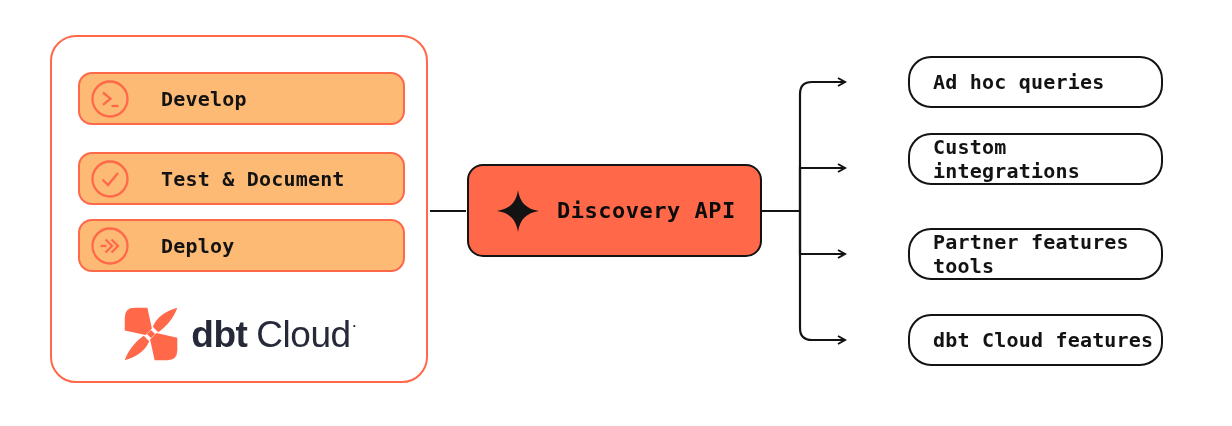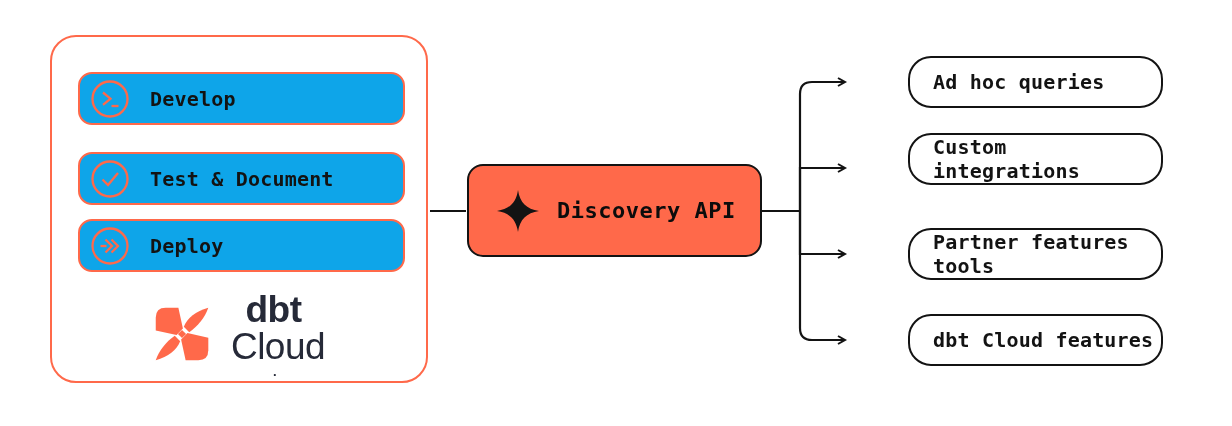--- a/index.html
+++ b/index.html
@@ -14,41 +14,41 @@
 
   
   .dbt-group {
     position:absolute; left:50px; top:35px; width:378px; height:348px;
     border:2px solid var(--brand-orange,#FF694A); border-radius:26px;
     background:#fff; box-sizing:border-box;
   }
   .stage {
     position:absolute; left:26px; width:327px; height:53px;
     border:2px solid var(--brand-orange,#FF694A); border-radius:14px;
-    background:#0ea5e9; box-sizing:border-box;
-    display:flex; align-items:center; padding-left:11px; gap:21px;
+    background:#fdba74; box-sizing:border-box;
+    display:flex; align-items:center; padding-left:11px; gap:32px;
   }
   .stage-1 { top:35px; } .stage-2 { top:115px; } .stage-3 { top:182px; }
   .stage-icon svg { display:block; }
   .stage-icon circle, .stage-icon path {
     stroke:var(--brand-orange,#FF694A); fill:none; stroke-width:2.3;
   }
   .stage-label { font-weight:bold; font-size:20px; color:var(--ink,#111); letter-spacing:.2px; }
 
   
   .logo-row {
     position:absolute; left:0; right:0; top:266px; height:62px;
     display:flex; justify-content:center; align-items:center; gap:11px;
   }
   .dbt-mark svg { display:block; }
   .dbt-mark path { fill:var(--brand-orange,#FF694A); }
   .logo-text {
     font-family:"Liberation Sans",sans-serif; font-size:37px;
     color:var(--logo-navy,#262A38); letter-spacing:-.5px;
-    display:flex; align-items:center; line-height:1;flex-direction:column;
+    display:flex; align-items:flex-start; line-height:1;
   }
   .logo-brand { font-weight:700; }
   .logo-product { font-weight:400; margin-left:9px; }
   .logo-tm { font-size:13px; margin-left:2px; font-weight:700; }
 
   
   .api-node {
     position:absolute; left:467px; top:164px; width:295px; height:93px;
     background:var(--brand-orange,#FF694A); border:2.5px solid var(--ink,#111);
     border-radius:16px; box-sizing:border-box;

